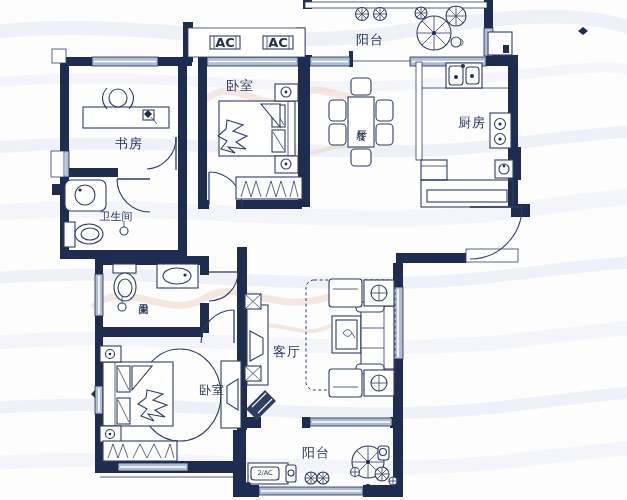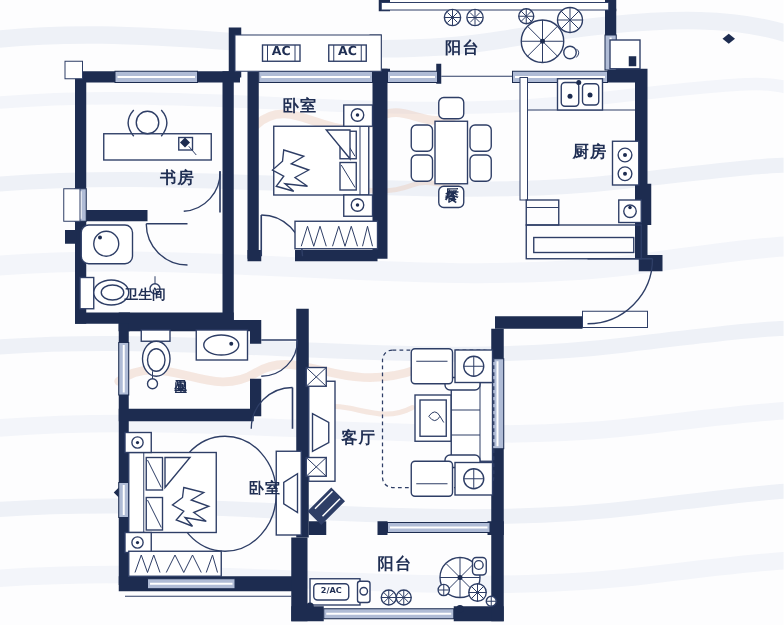--- a/index.html
+++ b/index.html
@@ -13,26 +13,26 @@
   .win{fill:#b0bcd6;stroke:#1d2c50;stroke-width:0.8;}
   .wl{stroke:#ffffff;stroke-width:1.6;fill:none;}
   .thin{fill:none;stroke:#2e3e66;stroke-width:0.8;}
   .leaf{stroke:#2e3e66;stroke-width:1.3;fill:none;}
   .dash{fill:none;stroke:#2e3e66;stroke-width:1;stroke-dasharray:3,2.6;}
   .nd{fill:#1d2c50;}
   .wave{fill:none;stroke:#eef1f7;}
   .wave2{fill:none;stroke:#f3f5fa;}
   .wm{fill:none;stroke:#eac7b8;opacity:.42;stroke-linecap:round;}
   .lbl{position:absolute;transform:translate(-50%,-50%);color:#1f2e53;
-       font-weight:bold;font-size:13px;letter-spacing:1px;white-space:nowrap;line-height:1;}
+       font-weight:normal;font-size:13px;letter-spacing:1px;white-space:nowrap;line-height:1;}
   .lbl.v{writing-mode:vertical-rl;text-orientation:upright;letter-spacing:0;}
-  .lbl.s11{font-size:11px;letter-spacing:0;margin-top:20px;}
+  .lbl.s11{font-size:11px;letter-spacing:0;}
   .lbl.s10{font-size:10px;}
   .lbl.s12{font-size:12px;}
-  .lbl.ac{font-size:10px;letter-spacing:0;font-weight:bold;text-align:center;}
+  .lbl.ac{font-size:13px;letter-spacing:0;font-weight:bold;text-align:center;}
   .lbl.ac2{font-size:6.5px;letter-spacing:0;}
 </style>
 </head>
 <body>
 
 <div id="stage">
 <svg id="plan-svg" width="627" height="500" viewBox="0 0 627 500">
 
   <g>
     <path class="wave" stroke-width="14" d="M-30,35 C120,12 260,55 400,32 S600,12 660,38"></path>
@@ -407,21 +407,21 @@
     <rect class="sf" x="286" y="465" width="10" height="17" rx="2"></rect>
     <circle class="s" cx="291" cy="473" r="3"></circle>
     <circle class="nd" cx="248" cy="485" r="3"></circle>
   </g>
 </svg>
 
   <div class="lbl" style="left:370px;top:39px">阳台</div>
   <div class="lbl" style="left:240px;top:85px">卧室</div>
   <div class="lbl v s11" style="left:361px;top:122px">餐厅</div>
   <div class="lbl" style="left:472px;top:122px">厨房</div>
-  <div class="lbl" style="left:142px;top:143px">书房</div>
+  <div class="lbl" style="left:129px;top:143px">书房</div>
   <div class="lbl s11" style="left:116px;top:216px">卫生间</div>
   <div class="lbl v s10" style="left:143px;top:296px">卫生间</div>
   <div class="lbl" style="left:287px;top:351px">客厅</div>
   <div class="lbl s12" style="left:212px;top:390px">卧室</div>
   <div class="lbl" style="left:316px;top:452px">阳台</div>
   <div class="lbl ac" style="left:225px;top:42px">AC</div>
   <div class="lbl ac" style="left:278px;top:42px">AC</div>
   <div class="lbl ac2" style="left:265px;top:473px">2/AC</div>
 </div>
 

